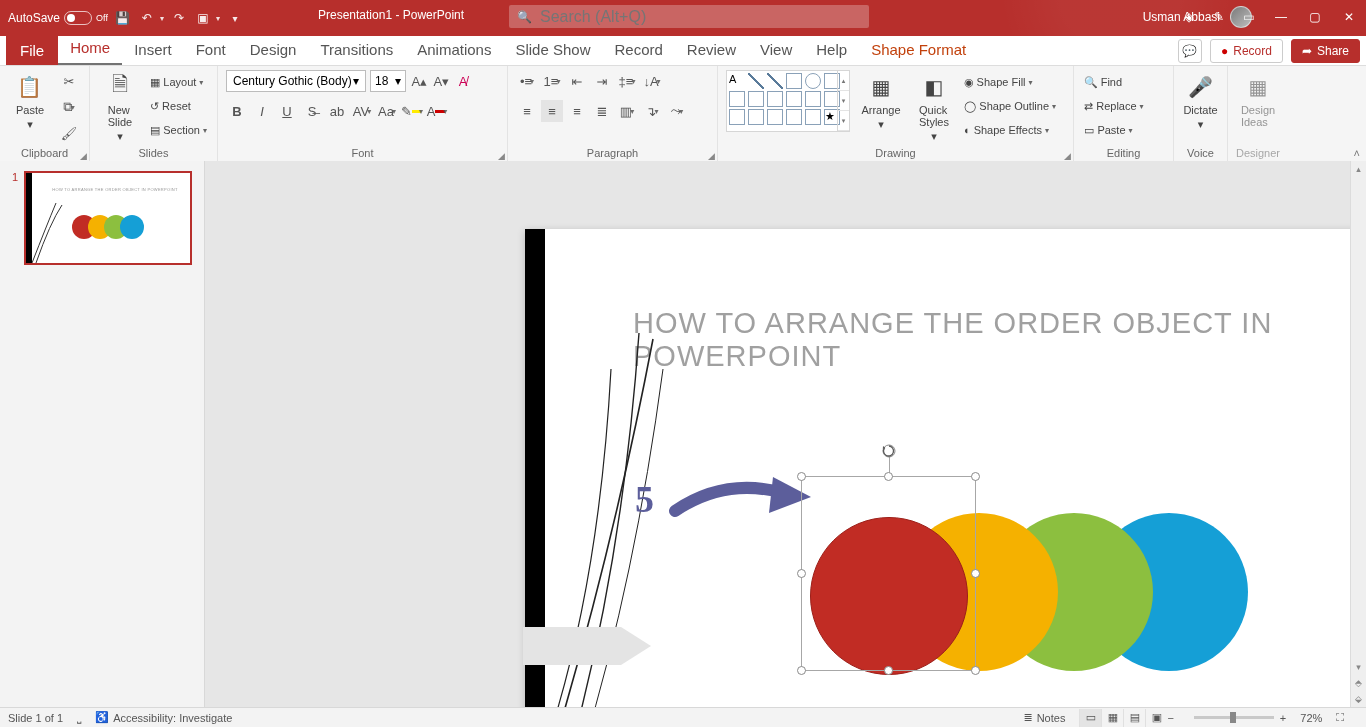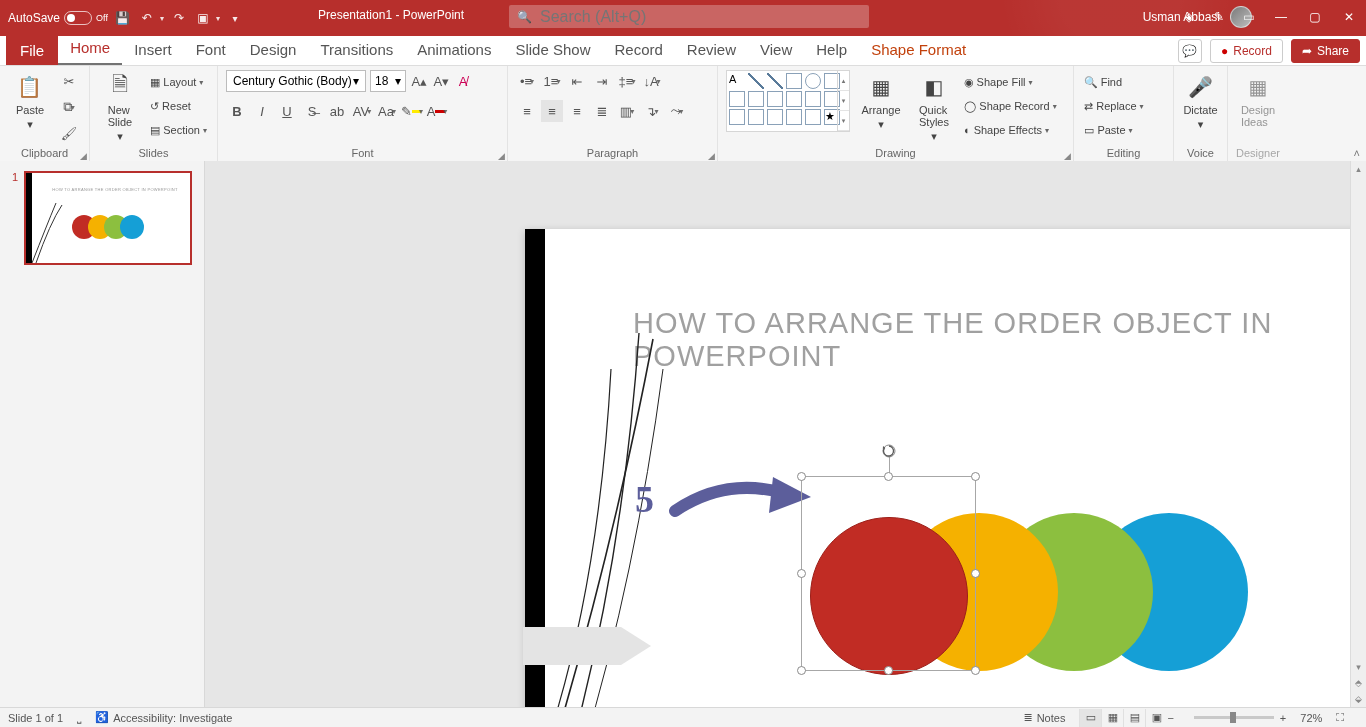--- a/index.html
+++ b/index.html
@@ -325,21 +325,21 @@
           <span class="chev">▾</span>
       </div>
       <div class="big-btn" style="width:44px">
         <div class="bicon">◧</div>
         <span style="white-space:pre">Quick
 Styles</span>
           <span class="chev">▾</span>
       </div>
       <div class="vcol" style="margin-top:2px">
         <div class="mini">◉ <span>Shape Fill</span><span class="chev">▾</span></div>
-        <div class="mini">◯ <span>Shape Record</span><span class="chev">▾</span></div>
+        <div class="mini">◯ <span>Shape Outline</span><span class="chev">▾</span></div>
         <div class="mini">◐ <span>Shape Effects</span><span class="chev">▾</span></div>
       </div>
     </div>
     <div class="g-label">Drawing</div>
     <span class="launcher">◢</span>
   </div>
 
   <div class="group" style="width:100px">
     <div class="g-body">
         <div class="vcol" style="margin-top:2px">

